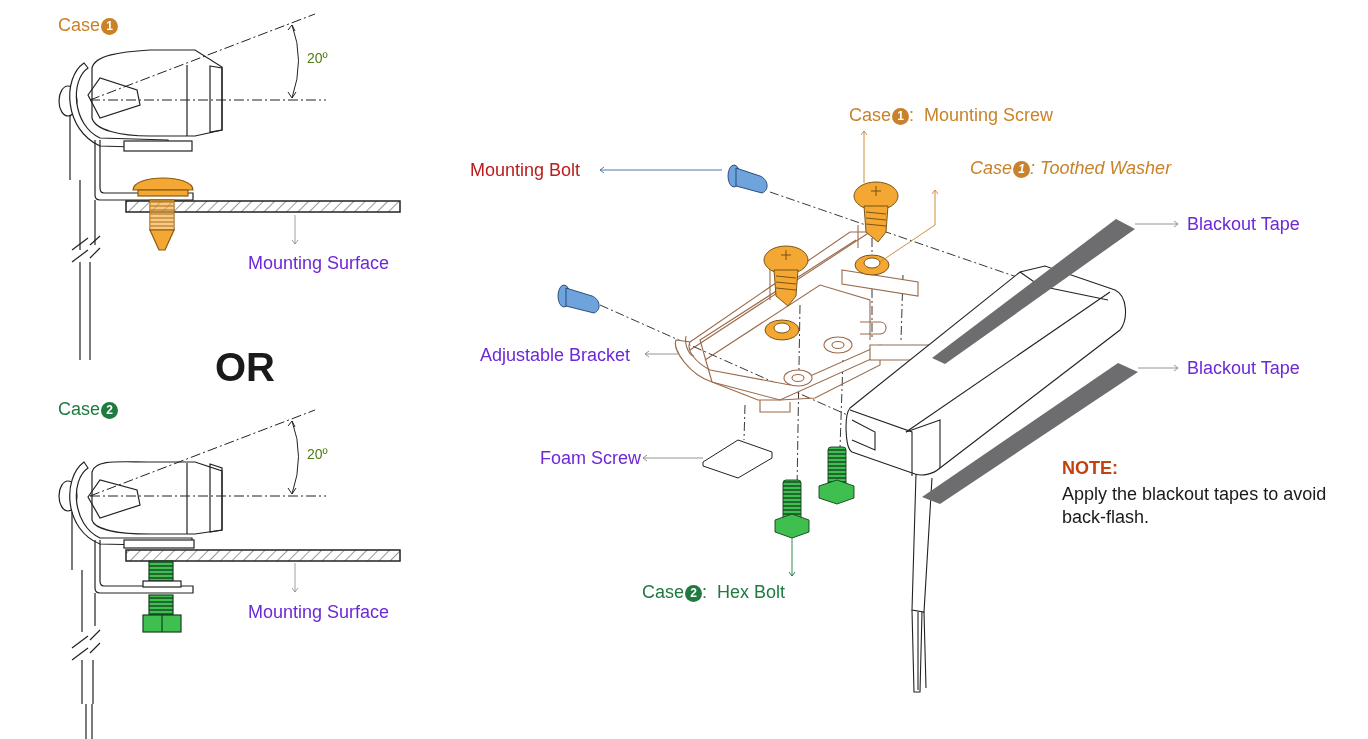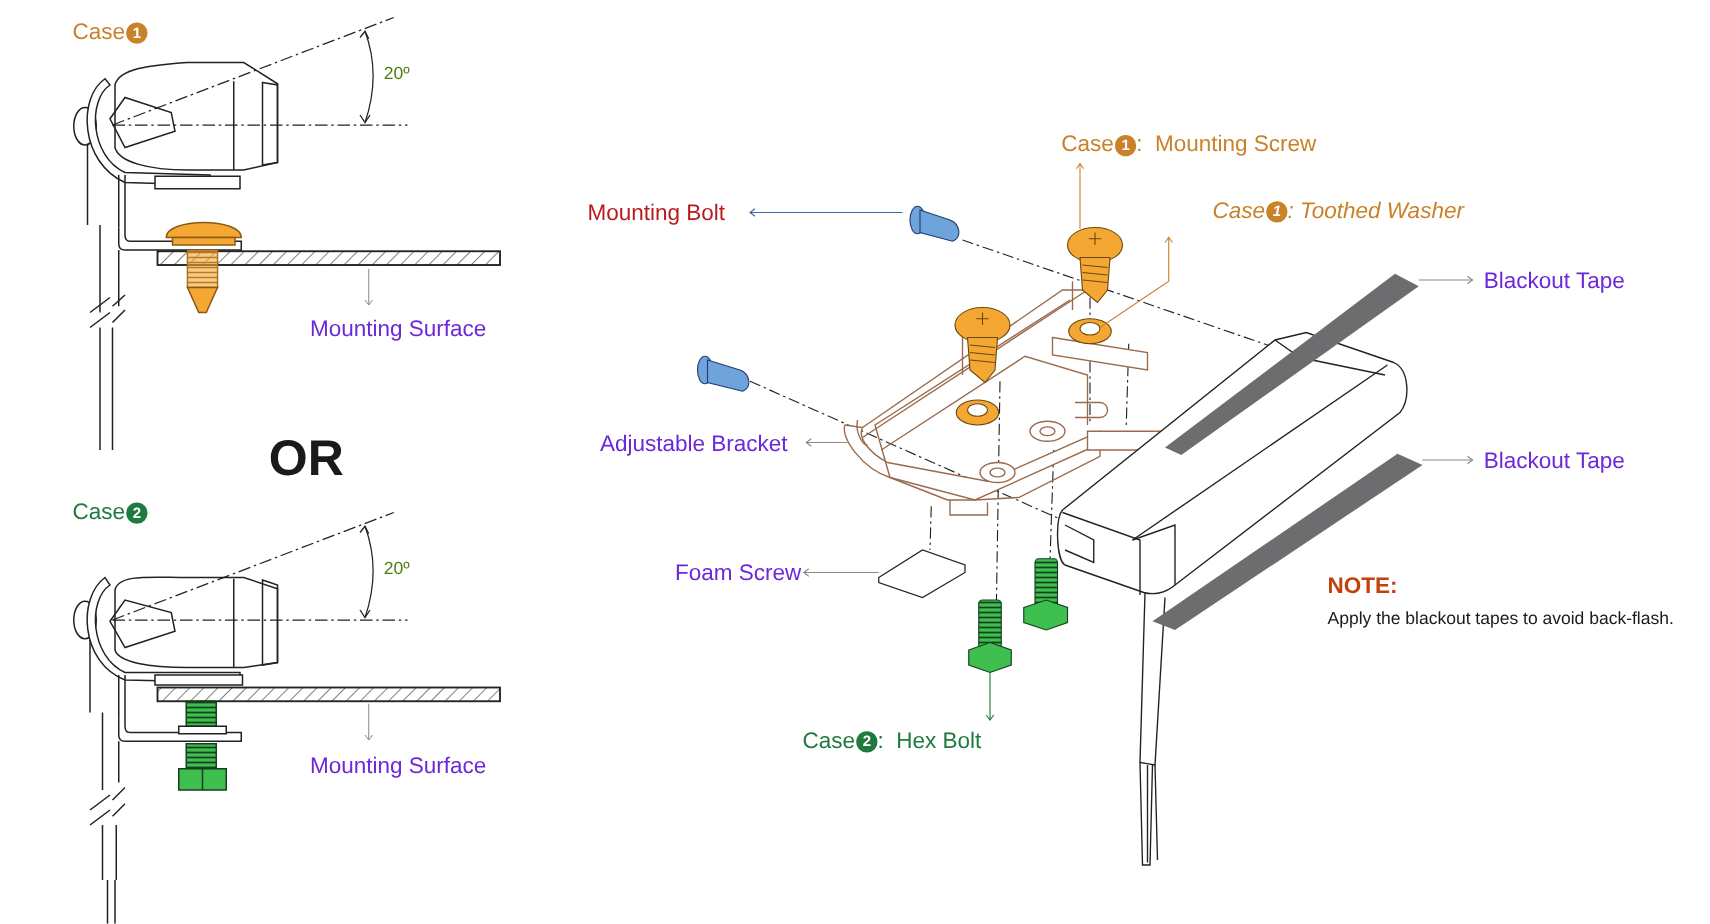--- a/index.html
+++ b/index.html
@@ -8,21 +8,21 @@
   .lbl { position: absolute; font-family: "Liberation Sans", sans-serif; font-size: 18px; white-space: nowrap; line-height: 1; }
   .gray { color: #6d28d9; }
   .orange { color: #c9822a; }
   .green { color: #1f7a3f; }
   .blue { color: #b91c1c; }
   .num { display: inline-block; width: 17px; height: 17px; border-radius: 50%; color: #fff; font-weight: bold; font-size: 12px; text-align: center; line-height: 17px; vertical-align: 1px; margin-left: 1px; }
   .num.o { background: #c9822a; }
   .num.g { background: #1f7a3f; }
   .or { position: absolute; left: 215px; top: 345px; font-size: 40px; font-weight: bold; color: #1a1a1a; }
   .note-title { position: absolute; left: 1062px; top: 458px; font-size: 18px; font-weight: bold; color: #c2410c; }
-  .note-body { position: absolute; left: 1062px; top: 483px; font-size: 14px; color: #1a1a1a; line-height: 23px; width: 280px; }
+  .note-body { position: absolute; left: 1062px; top: 483px; font-size: 18px; color: #1a1a1a; line-height: 23px; width: 280px; }
   .deg { position: absolute; font-size: 14px; color: #4d7c0f; }
 </style>
 </head>
 <body>
 
 <svg class="scene" width="1368" height="739" viewBox="0 0 1368 739">
   <defs>
     <pattern id="hatch" patternUnits="userSpaceOnUse" width="8" height="8" patternTransform="rotate(45)">
       <line x1="0" y1="0" x2="0" y2="8" stroke="#333" stroke-width="1"></line>
     </pattern>

